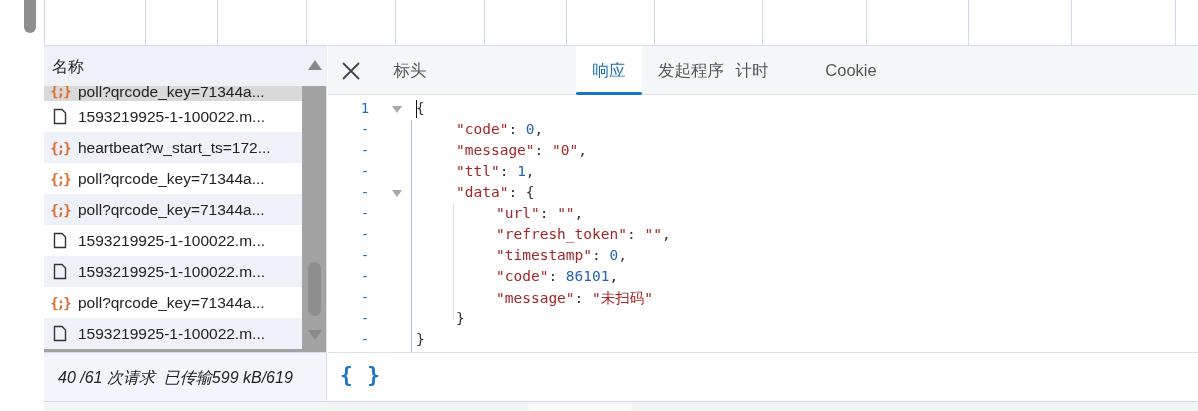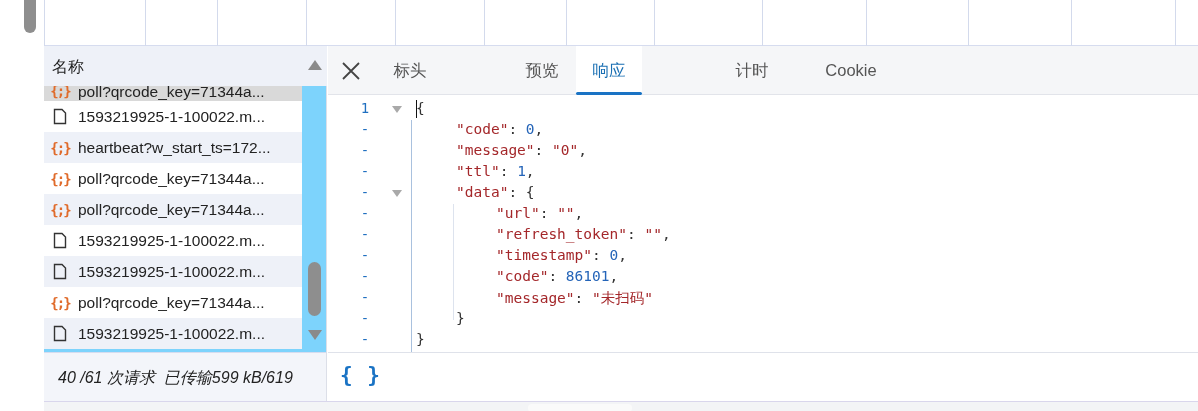--- a/index.html
+++ b/index.html
@@ -8,21 +8,21 @@
 
   
   .gutter { position: absolute; left: 0; top: 0; width: 42px; height: 411px; background: #ffffff; }
   .outer-scroll-thumb { position: absolute; left: 24px; top: 0; width: 12px; height: 33px; background: #8e8e8e; border-radius: 0 0 6px 6px; }
 
   
   .grid-top { position: absolute; left: 44px; top: 0; width: 1154px; height: 46px; background: #fff; border-bottom: 1px solid #d6dcef; }
   .grid-line { position: absolute; top: 0; width: 1px; height: 46px; background: #d3daec; }
 
   
-  .name-panel { position: absolute; left: 44px; top: 46px; width: 283px; height: 306px; background: #7dd3fc; border-right: 1px solid #dcdfe8; }
+  .name-panel { position: absolute; left: 44px; top: 46px; width: 283px; height: 306px; background: #a3a3a3; border-right: 1px solid #dcdfe8; }
   .name-header { position: absolute; left: 0; top: 0; width: 283px; height: 40px; background: #eef1f8; }
   .name-header-label { position: absolute; left: 8px; top: 11px; font-size: 16px; color: #222; }
   .list { position: absolute; left: 0; top: 40px; width: 258px; }
   .list-item { position: relative; height: 31px; width: 258px; display: flex; align-items: center; padding-left: 6px; font-size: 15.5px; color: #222; white-space: nowrap; overflow: hidden; }
   .list-item.odd { background: #ffffff; }
   .list-item.even { background: #eef1f8; }
   .list-item.selected { background: #d9d9d9; height: 15px; align-items: flex-end; }
   .list-item .ico { width: 20px; height: 20px; margin-right: 8px; display: inline-flex; align-items: center; justify-content: center; flex-shrink: 0; }
   .ico-json { color: #e06b2b; font-size: 14px; font-weight: bold; font-family: "DejaVu Sans Mono", monospace; letter-spacing: -2px; }
   .ico-doc svg { display: block; }
@@ -157,25 +157,25 @@
   <div class="detail">
     <div class="tabbar">
       <div class="close-btn">
         <svg width="22" height="22" viewBox="0 0 22 22">
             <path d="M3 3 L19 19 M19 3 L3 19" stroke="#444" stroke-width="1.8"></path>
           </svg>
       </div>
       <div class="tab" style="left:52px;width:60px">
           <span>标头</span>
         </div>
-      <div class="tab" style="left:184px;width:60px">
-          <span>预览</span>
-        </div>
       <div class="tab active" style="left:248px;width:66px">
           <span>响应</span>
+        </div>
+      <div class="tab" style="left:320px;width:86px">
+          <span>发起程序</span>
         </div>
       <div class="tab" style="left:394px;width:60px">
           <span>计时</span>
         </div>
       <div class="tab" style="left:488px;width:70px">
           <span>Cookie</span>
         </div>
     </div>
 
     <div class="code">

